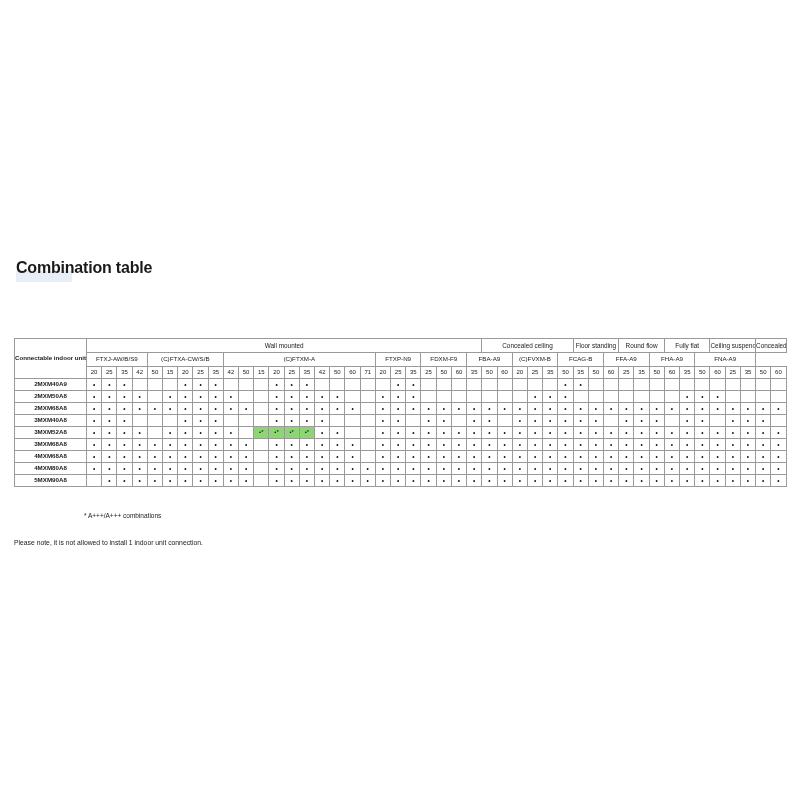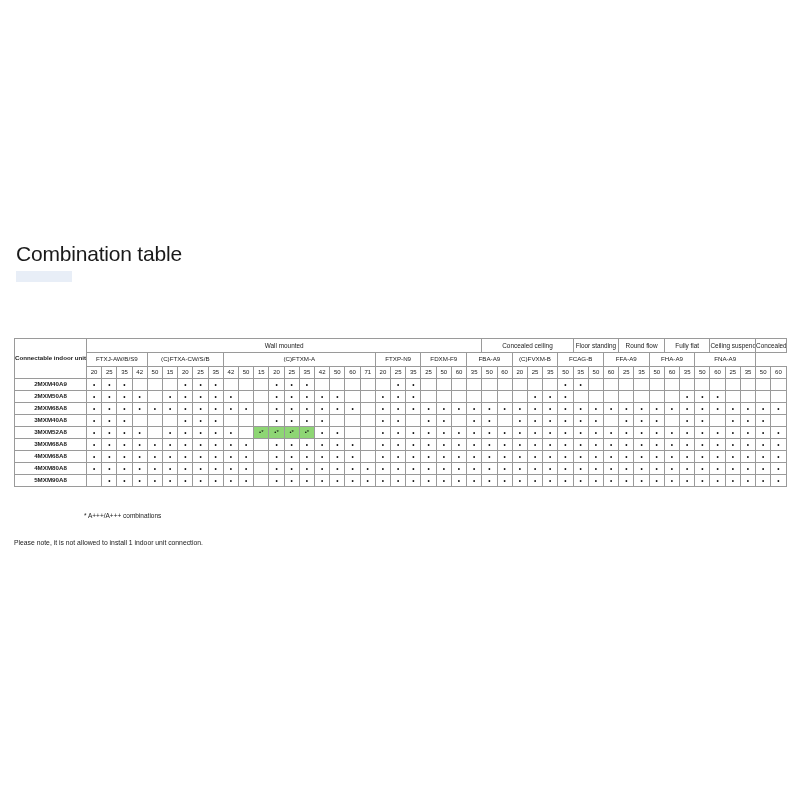--- a/index.html
+++ b/index.html
@@ -12,23 +12,23 @@
   }
   #page {
     position: relative;
     width: 800px;
     height: 800px;
     overflow: hidden;
   }
   #title {
     position: absolute;
     left: 16px;
-    top: 242px;
-    font-size: 21px;
-    font-weight: normal;
+    top: 259px;
+    font-size: 16px;
+    font-weight: bold;
     color: #1a1a1a;
     letter-spacing: -0.2px;
   }
   #title-underline {
     position: absolute;
     left: 16px;
     top: 271px;
     width: 56px;
     height: 11px;
     background: #e8eef7;

